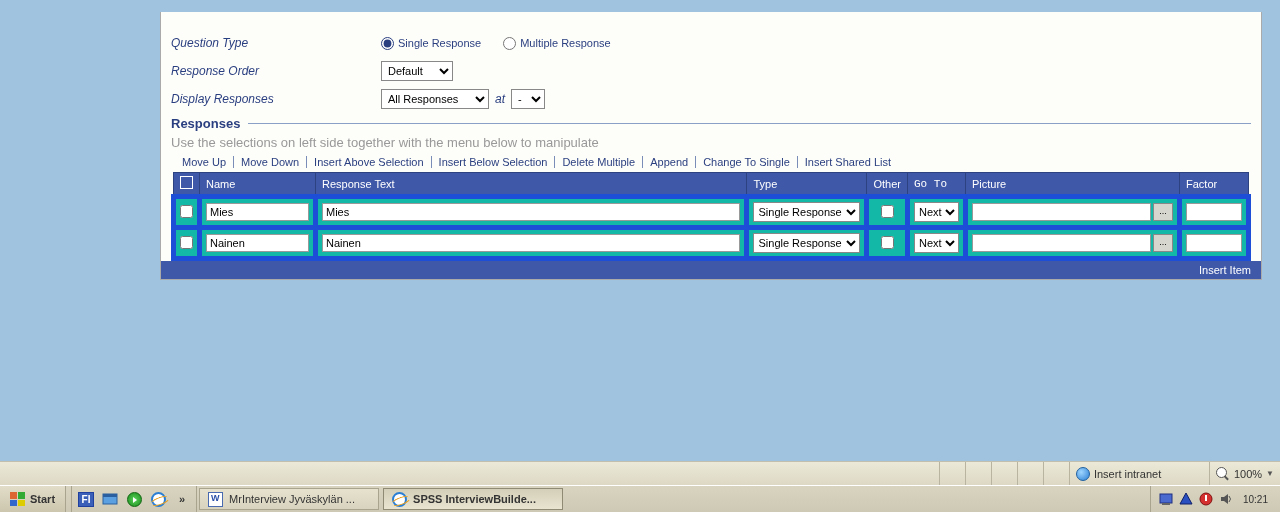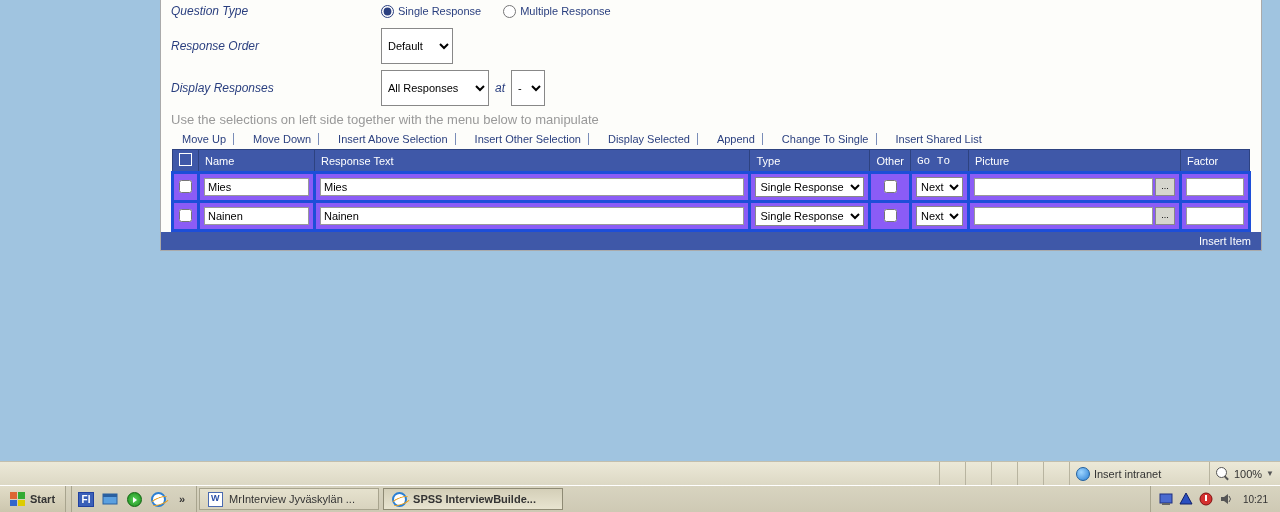--- a/index.html
+++ b/index.html
@@ -8,47 +8,47 @@
       font-size: 11px;
       background: #a0c4e0;
       width: 1280px;
       height: 512px;
       position: relative;
       overflow: hidden;
     }
     .main-panel {
       position: absolute;
       left: 160px;
-      top: 0;
+      top: 12px;
       right: 18px;
       background: #fdfdfa;
       border: 1px solid #aaa;
       border-top: none;
-      padding: 0 10px 0 10px;
+      padding: 20px 10px 0 10px;
     }
     .form-row {
       display: flex;
       align-items: center;
       margin-bottom: 6px;
       min-height: 22px;
     }
     .form-label {
       width: 210px;
       color: #2a3f7f;
       font-style: italic;
       font-size: 12px;
     }
     .radio-group { display: flex; gap: 22px; align-items: center; }
     .radio-item { display: flex; align-items: center; gap: 4px; color: #2a3f7f; font-size: 11px; }
     .radio-item input { accent-color: #2a3f7f; }
     .xp-select {
       background: #fff;
       border: 1px solid #888;
       font-size: 11px;
-      height: 36px;
+      height: 20px;
       padding: 1px 2px;
     }
     .at-label { color: #2a3f7f; font-style: italic; margin: 0 6px; font-size: 12px; }
     .section-title {
       color: #2a3f7f;
       font-weight: bold;
       font-size: 13px;
       margin-top: 6px;
       display: flex;
       align-items: center;
@@ -56,21 +56,21 @@
     }
     .section-title .rule { flex: 1; border-top: 1px solid #8aa0c6; height: 0; }
     .hint {
       color: #999;
       font-size: 13px;
       margin: 4px 0 6px 0;
     }
     .action-bar {
       display: flex;
       align-items: flex-end;
-      gap: 12px;
+      gap: 0;
       margin: 4px 0 4px 4px;
       flex-wrap: wrap;
     }
     .action-link {
       color: #2a3f7f;
       font-size: 11px;
       cursor: pointer;
       padding: 0 7px;
       border-right: 1px solid #7a8db8;
       white-space: nowrap;
@@ -81,22 +81,22 @@
       background: #3f58a8;
       color: #fff;
       font-weight: normal;
       font-size: 11px;
       text-align: left;
       padding: 3px 6px;
       border: 1px solid #2d4280;
       height: 20px;
     }
     .resp-table td {
-      background: #8b5cf6;
-      border: 3px solid #1d4ed8;
+      background: #14b8a6;
+      border: 5px solid #1d4ed8;
       padding: 3px 4px;
       height: 26px;
       vertical-align: middle;
     }
     .col-check { width: 24px; text-align: center; }
     .col-name { width: 116px; }
     .col-text { }
     .col-type { width: 120px; }
     .col-other { width: 40px; text-align: center; }
     .col-goto { width: 58px; font-family: Liberation Mono, monospace; }
@@ -266,28 +266,32 @@
     <div class="form-label">Display Responses</div>
     <select class="xp-select" style="width:108px">
       <option>All Responses</option>
     </select>
     <span class="at-label">at</span>
     <select class="xp-select" style="width:34px">
       <option>-</option>
     </select>
   </div>
 
+  <div class="section-title">
+    <span>Responses</span>
+    <div class="rule"></div>
+  </div>
   <div class="hint">Use the selections on left side together with the menu below to manipulate</div>
 
   <div class="action-bar">
     <span class="action-link">Move Up</span>
     <span class="action-link">Move Down</span>
     <span class="action-link">Insert Above Selection</span>
-    <span class="action-link">Insert Other Selection</span>
-    <span class="action-link">Display Selected</span>
+    <span class="action-link">Insert Below Selection</span>
+    <span class="action-link">Delete Multiple</span>
     <span class="action-link">Append</span>
     <span class="action-link">Change To Single</span>
     <span class="action-link">Insert Shared List</span>
   </div>
 
   <table class="resp-table">
     <thead>
       <tr>
         <th class="col-check"><span class="header-check"></span></th>
         <th class="col-name">Name</th>

